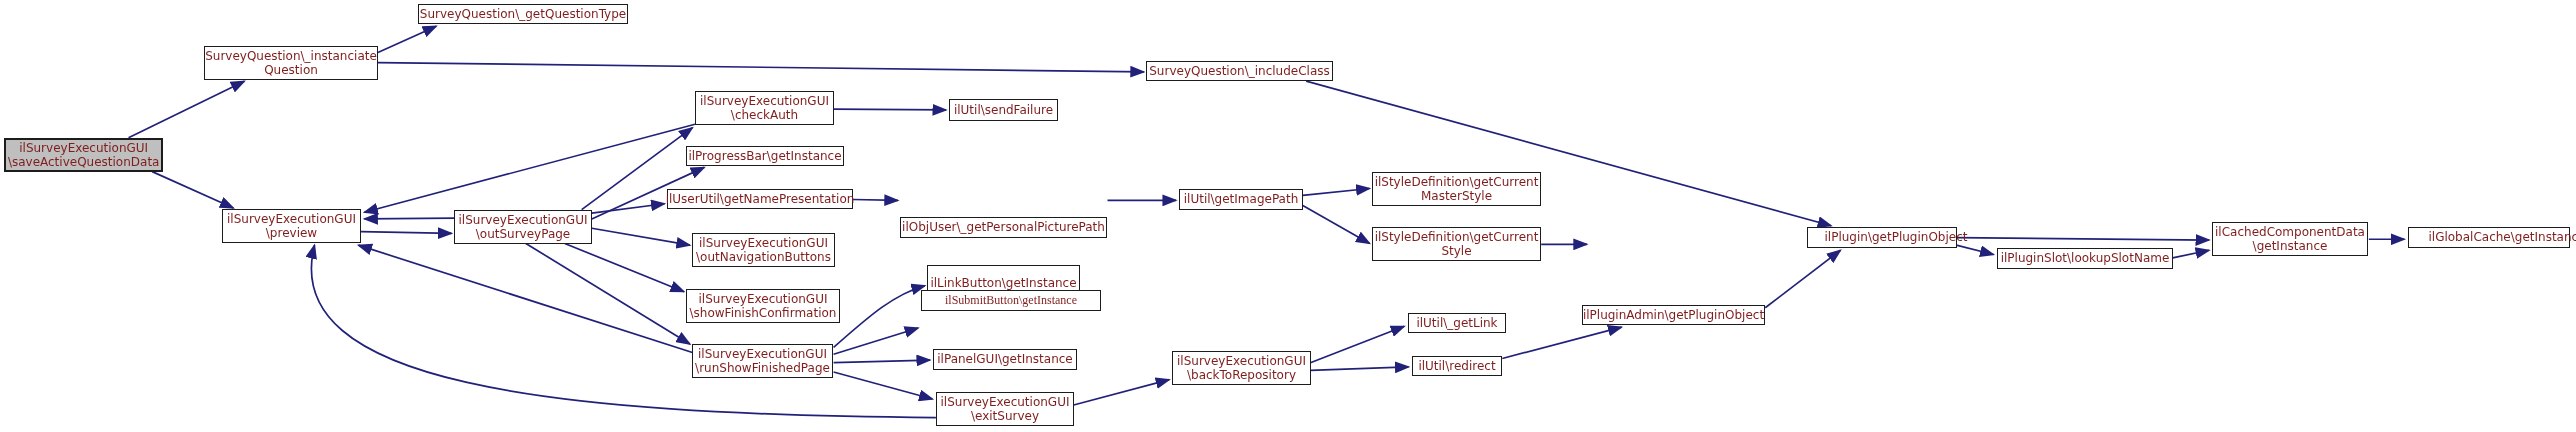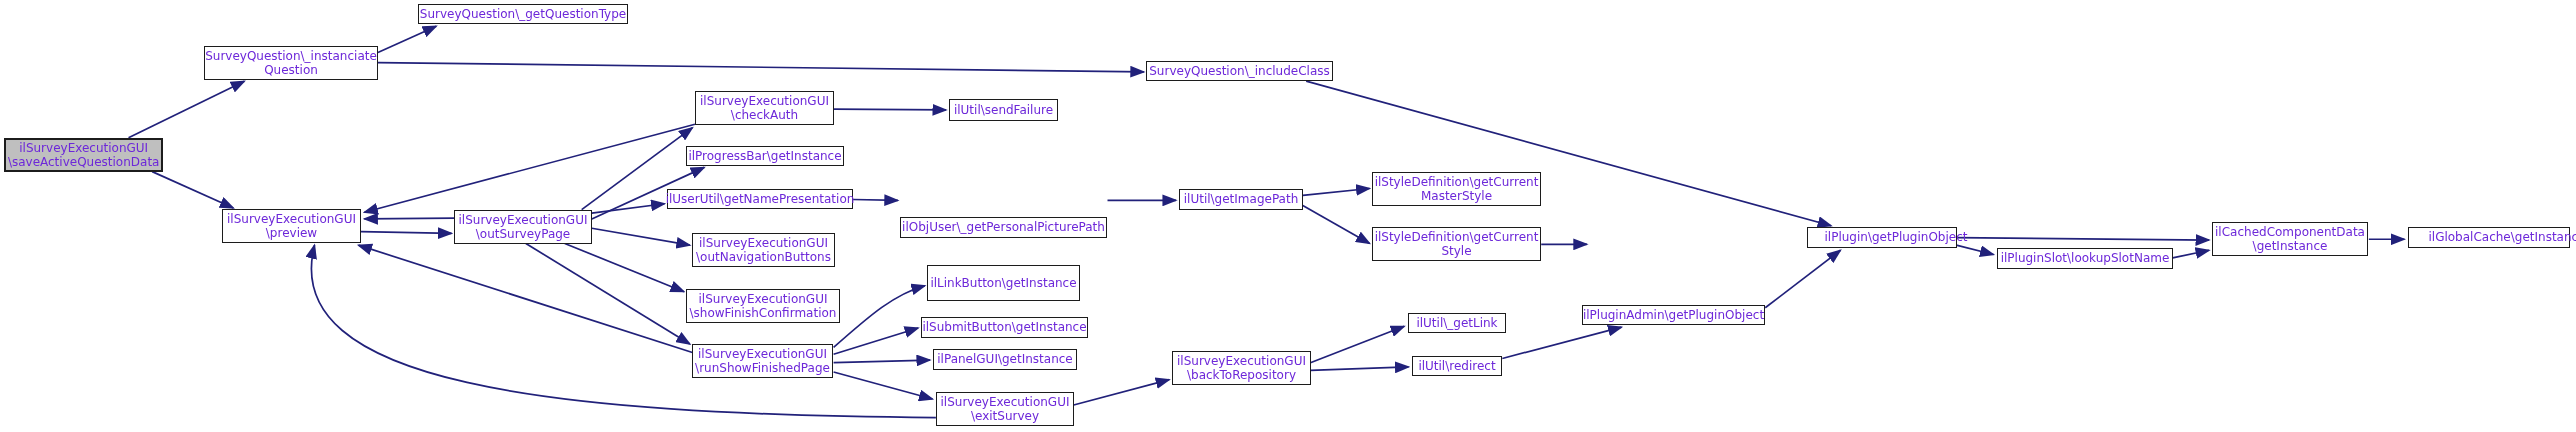--- a/index.html
+++ b/index.html
@@ -16,21 +16,21 @@
     box-sizing:border-box;
     background:#ffffff;
     border:1.7px solid #1c1c1c;
     display:flex;
     flex-direction:column;
     align-items:center;
     justify-content:center;
     text-align:center;
     font-size:12px;
     line-height:14.4px;
-    color:#6d28d9;
+    color:#7f1d1d;
     white-space:nowrap;
     cursor:pointer;
   }
   .node.start{
     background:#bfbfbf;
     border-width:2.1px;
   }
   .node span{display:block;}
 </style>
 </head>
@@ -128,21 +128,21 @@
       <span>ilSurveyExecutionGUI</span>
       <span>\showFinishConfirmation</span>
     </div>
     <div class="node" style="left: 692px; top: 344px; width: 141px; height: 34px;">
       <span>ilSurveyExecutionGUI</span>
       <span>\runShowFinishedPage</span>
     </div>
     <div class="node" style="left: 927px; top: 265px; width: 153px; height: 36px; text-align: right;">
       <span>ilLinkButton\getInstance</span>
     </div>
-    <div class="node" style="left: 921px; top: 317px; width: 167px; height: 21px;">
+    <div class="node" style="left: 921px; top: 290px; width: 180px; height: 21px; font-family: Liberation Serif, serif;">
       <span>ilSubmitButton\getInstance</span>
     </div>
     <div class="node" style="left: 933px; top: 349px; width: 144px; height: 21px;">
       <span>ilPanelGUI\getInstance</span>
     </div>
     <div class="node" style="left: 936px; top: 392px; width: 138px; height: 34px;">
       <span>ilSurveyExecutionGUI</span>
       <span>\exitSurvey</span>
     </div>
     <div class="node" style="left: 1172px; top: 351px; width: 139px; height: 34px;">

